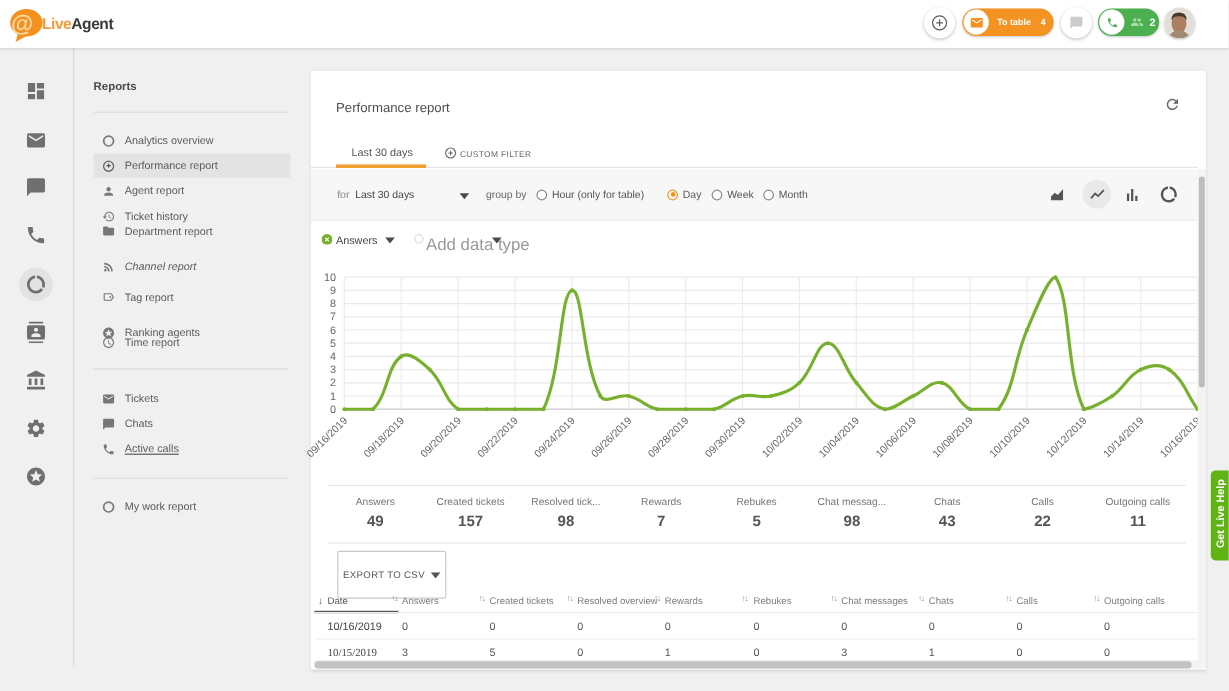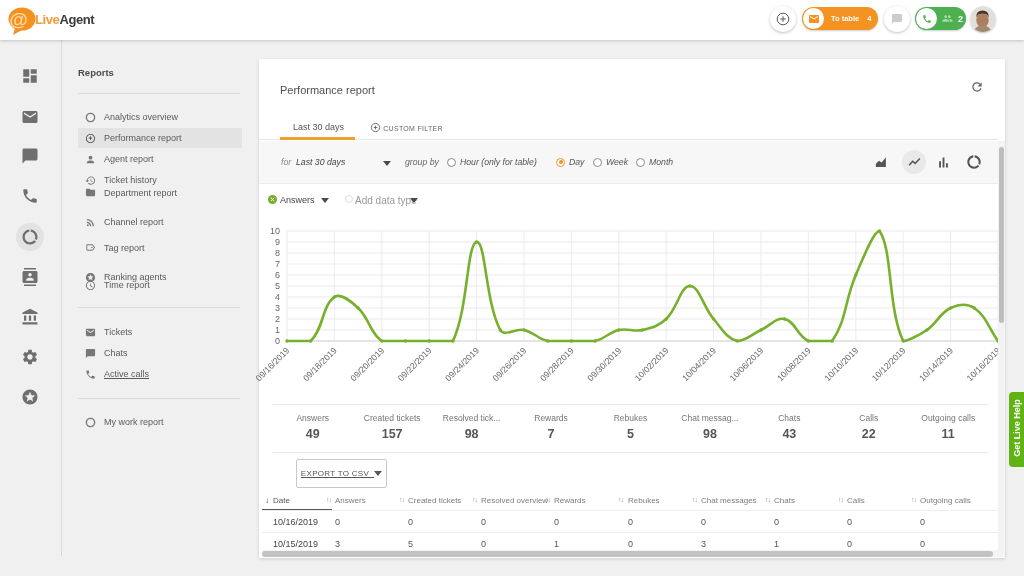--- a/index.html
+++ b/index.html
@@ -36,37 +36,37 @@
 
 .card { position:absolute; left:259px; top:59px; width:746px; height:499px; background:#fff;
   box-shadow:0 1px 3px rgba(0,0,0,0.15); }
 .ctitle { position:absolute; left:21px; top:25px; font-size:11px; color:#4f4f4f; }
 .refresh { position:absolute; left:711px; top:21px; width:14px; height:14px; }
 .tab1 { position:absolute; left:34px; top:63px; font-size:9px; color:#555; }
 .tab1bar { position:absolute; left:21px; top:78px; width:75px; height:3px; background:#efa02f; }
 .tab2 { position:absolute; left:111px; top:63px; font-size:7px; color:#666; letter-spacing:0.3px; }
 .toolbar { position:absolute; left:0; top:82px; width:739px; height:43px; background:#f7f7f7;
   border-bottom:1px solid #ececec; }
-.tbt { position:absolute; top:16px; font-size:8.7px; white-space:nowrap;font-style:italic; }
+.tbt { position:absolute; top:16px; font-size:8.7px; white-space:nowrap; }
 .radio { position:absolute; top:16.5px; width:9px; height:9px; border:1px solid #8a8a8a; border-radius:50%; background:#fff; }
 .radio.on { border-color:#ef9422; }
 .radio.on:after { content:""; position:absolute; left:1.5px; top:1.5px; width:4px; height:4px; border-radius:50%; background:#ef9422; }
 .cicon { position:absolute; top:9px; width:24px; height:24px; border-radius:50%; display:flex; align-items:center; justify-content:center; }
 .caret { display:inline-block; width:0; height:0; border-left:4px solid transparent; border-right:4px solid transparent; border-top:5px solid #4a4a4a; vertical-align:middle; }
 
 .legend { position:absolute; left:0; top:126px; width:739px; height:28px; }
 
 .stats { position:absolute; left:273px; top:404px; width:715px; height:49px;
   border-top:1px solid #e9e9e9; border-bottom:1px solid #e9e9e9; display:flex; }
 .stat { flex:1; text-align:center; padding-top:8px; }
 .stat .sl { font-size:8.5px; color:#757575; white-space:nowrap; }
 .stat .sv { font-size:12.5px; font-weight:bold; color:#555; margin-top:4px; }
-.export { position:absolute; left:296px; top:459px; width:91px; height:29px; background:#fff;
+.export { position:absolute; left:281px; top:459px; width:91px; height:40px; background:#fff;
   border:1px solid #c9c9c9; border-radius:2px; font-size:8px; color:#555; letter-spacing:0.3px;
-  display:flex; align-items:center; justify-content:center;text-decoration:underline; }
+  display:flex; align-items:center; justify-content:center; }
 
 .thead { position:absolute; left:262px; top:488px; width:736px; height:22px; font-size:8px; color:#7d7d7d; }
 .thead span { position:absolute; top:8px; white-space:nowrap; }
 .trow { position:absolute; left:262px; width:736px; height:22px; border-top:1px solid #eee; font-size:9px; color:#555; }
 .trow span { position:absolute; top:6px; }
 .sort { font-size:7px; color:#999; letter-spacing:-1px; }
 
 .vsb { position:absolute; left:998px; top:141px; width:7px; height:410px; background:#f3f3f3; }
 .vsb .thumb { position:absolute; left:1px; top:6px; width:5px; height:176px; background:#bdbdbd; border-radius:3px; }
 .hsb { position:absolute; left:262px; top:550px; width:743px; height:7px; background:#f3f3f3; }
@@ -166,21 +166,21 @@
     </svg>Performance report</div>
 <div class="mi" style="top:149px;"><svg viewBox="0 0 24 24" fill="#777">
       <path d="M12 12c2.21 0 4-1.79 4-4s-1.79-4-4-4-4 1.79-4 4 1.79 4 4 4zm0 2c-2.67 0-8 1.34-8 4v2h16v-2c0-2.66-5.33-4-8-4z"></path>
     </svg>Agent report</div>
 <div class="mi" style="top:170px;"><svg viewBox="0 0 24 24" fill="#777">
       <path d="M13 3c-4.97 0-9 4.03-9 9H1l3.89 3.89.07.14L9 12H6c0-3.87 3.13-7 7-7s7 3.13 7 7-3.13 7-7 7c-1.93 0-3.68-.79-4.94-2.06l-1.42 1.42C8.27 19.99 10.51 21 13 21c4.97 0 9-4.03 9-9s-4.03-9-9-9zm-1 5v5l4.28 2.54.72-1.21-3.5-2.08V8H12z"></path>
     </svg>Ticket history</div>
 <div class="mi" style="top:178px;align-items:flex-end;"><svg viewBox="0 0 24 24" fill="#777">
       <path d="M10 4H4c-1.1 0-1.99.9-1.99 2L2 18c0 1.1.9 2 2 2h16c1.1 0 2-.9 2-2V8c0-1.1-.9-2-2-2h-8l-2-2z"></path>
     </svg>Department report</div>
-<div class="mi" style="top:212px;"><svg viewBox="0 0 24 24" fill="#777">
+<div class="mi" style="top:212px;font-style:italic;"><svg viewBox="0 0 24 24" fill="#777">
       <circle cx="6.18" cy="17.82" r="2.18"></circle>
       <path d="M4 4.44v2.83c7.03 0 12.73 5.7 12.73 12.73h2.83c0-8.59-6.97-15.56-15.56-15.56zm0 5.66v2.83c3.9 0 7.07 3.17 7.07 7.07h2.83c0-5.47-4.43-9.9-9.9-9.9z"></path>
     </svg>Channel report</div>
 <div class="mi" style="top:233px;align-items:flex-end;"><svg viewBox="0 0 24 24" fill="#777">
       <path d="M17.63 5.84C17.27 5.33 16.67 5 16 5L5 5.01C3.9 5.01 3 5.9 3 7v10c0 1.1.9 1.99 2 1.99L16 19c.67 0 1.27-.33 1.63-.84L22 12l-4.37-6.16zM16 17H5V7h11l3.55 5L16 17z"></path>
       <circle cx="15" cy="12" r="1.6"></circle>
     </svg>Tag report</div>
 <div class="mi" style="top:252px;margin-top:15px;"><svg viewBox="0 0 24 24" fill="#777">
       <path d="M11.99 2C6.47 2 2 6.48 2 12s4.47 10 9.99 10C17.52 22 22 17.52 22 12S17.52 2 11.99 2zm4.24 16L12 15.45 7.77 18l1.12-4.81-3.73-3.23 4.92-.42L12 5l1.92 4.53 4.92.42-3.73 3.23L16.23 18z"></path>
     </svg>Ranking agents</div>
@@ -242,21 +242,21 @@
       </svg>
   </div>
   <div class="legend">
     <svg style="position:absolute; left:9px; top:10px;" width="9" height="9" viewBox="0 0 20 20">
         <circle cx="10" cy="10" r="10" fill="#76b02c"></circle>
         <path d="M6.5 6.5l7 7M13.5 6.5l-7 7" stroke="#fff" stroke-width="2"></path>
       </svg>
     <span style="position:absolute; left:21px; top:10px; font-size:9px; color:#444;">Answers</span>
     <span class="caret" style="position:absolute; left:62px; top:13px;"></span>
     <span style="position:absolute; left:86px; top:10px; width:8px; height:8px; border:1px solid #ddd; border-radius:50%;"></span>
-    <span style="position:absolute; left:96px; top:10px; font-size:10px; color:#999;">Add data type</span>
+    <span style="position:absolute; left:96px; top:10px; font-size:14px; color:#999;">Add data type</span>
     <span class="caret" style="position:absolute; left:151px; top:13px;"></span>
   </div>
 </div>
 <div class="livehelp">
     <span>Get Live Help</span>
   </div>
 <svg style="position:absolute; left:252px; top:218px; z-index:5;" width="746" height="180" viewBox="252 218 746 180">
 <line x1="287" y1="341" x2="998" y2="341" stroke="#c9c9c9" stroke-width="1"></line>
 <line x1="287" y1="330" x2="998" y2="330" stroke="#e9e9e9" stroke-width="1"></line>
 <line x1="287" y1="319" x2="998" y2="319" stroke="#e9e9e9" stroke-width="1"></line>
@@ -412,21 +412,21 @@
 <span style="left:146px;">0</span>
 <span style="left:219px;">0</span>
 <span style="left:292px;">0</span>
 <span style="left:366px;">0</span>
 <span style="left:439px;">0</span>
 <span style="left:512px;">0</span>
 <span style="left:585px;">0</span>
 <span style="left:658px;">0</span>
 </div>
 <div class="trow" style="top:532px;">
-    <span style="left:11px; color:#444;">10/15/2019</span>
+    <span style="left:11px; color:#444;font-family:Liberation Serif, serif;">10/15/2019</span>
 <span style="left:73px;">3</span>
 <span style="left:146px;">5</span>
 <span style="left:219px;">0</span>
 <span style="left:292px;">1</span>
 <span style="left:366px;">0</span>
 <span style="left:439px;">3</span>
 <span style="left:512px;">1</span>
 <span style="left:585px;">0</span>
 <span style="left:658px;">0</span>
 </div>

